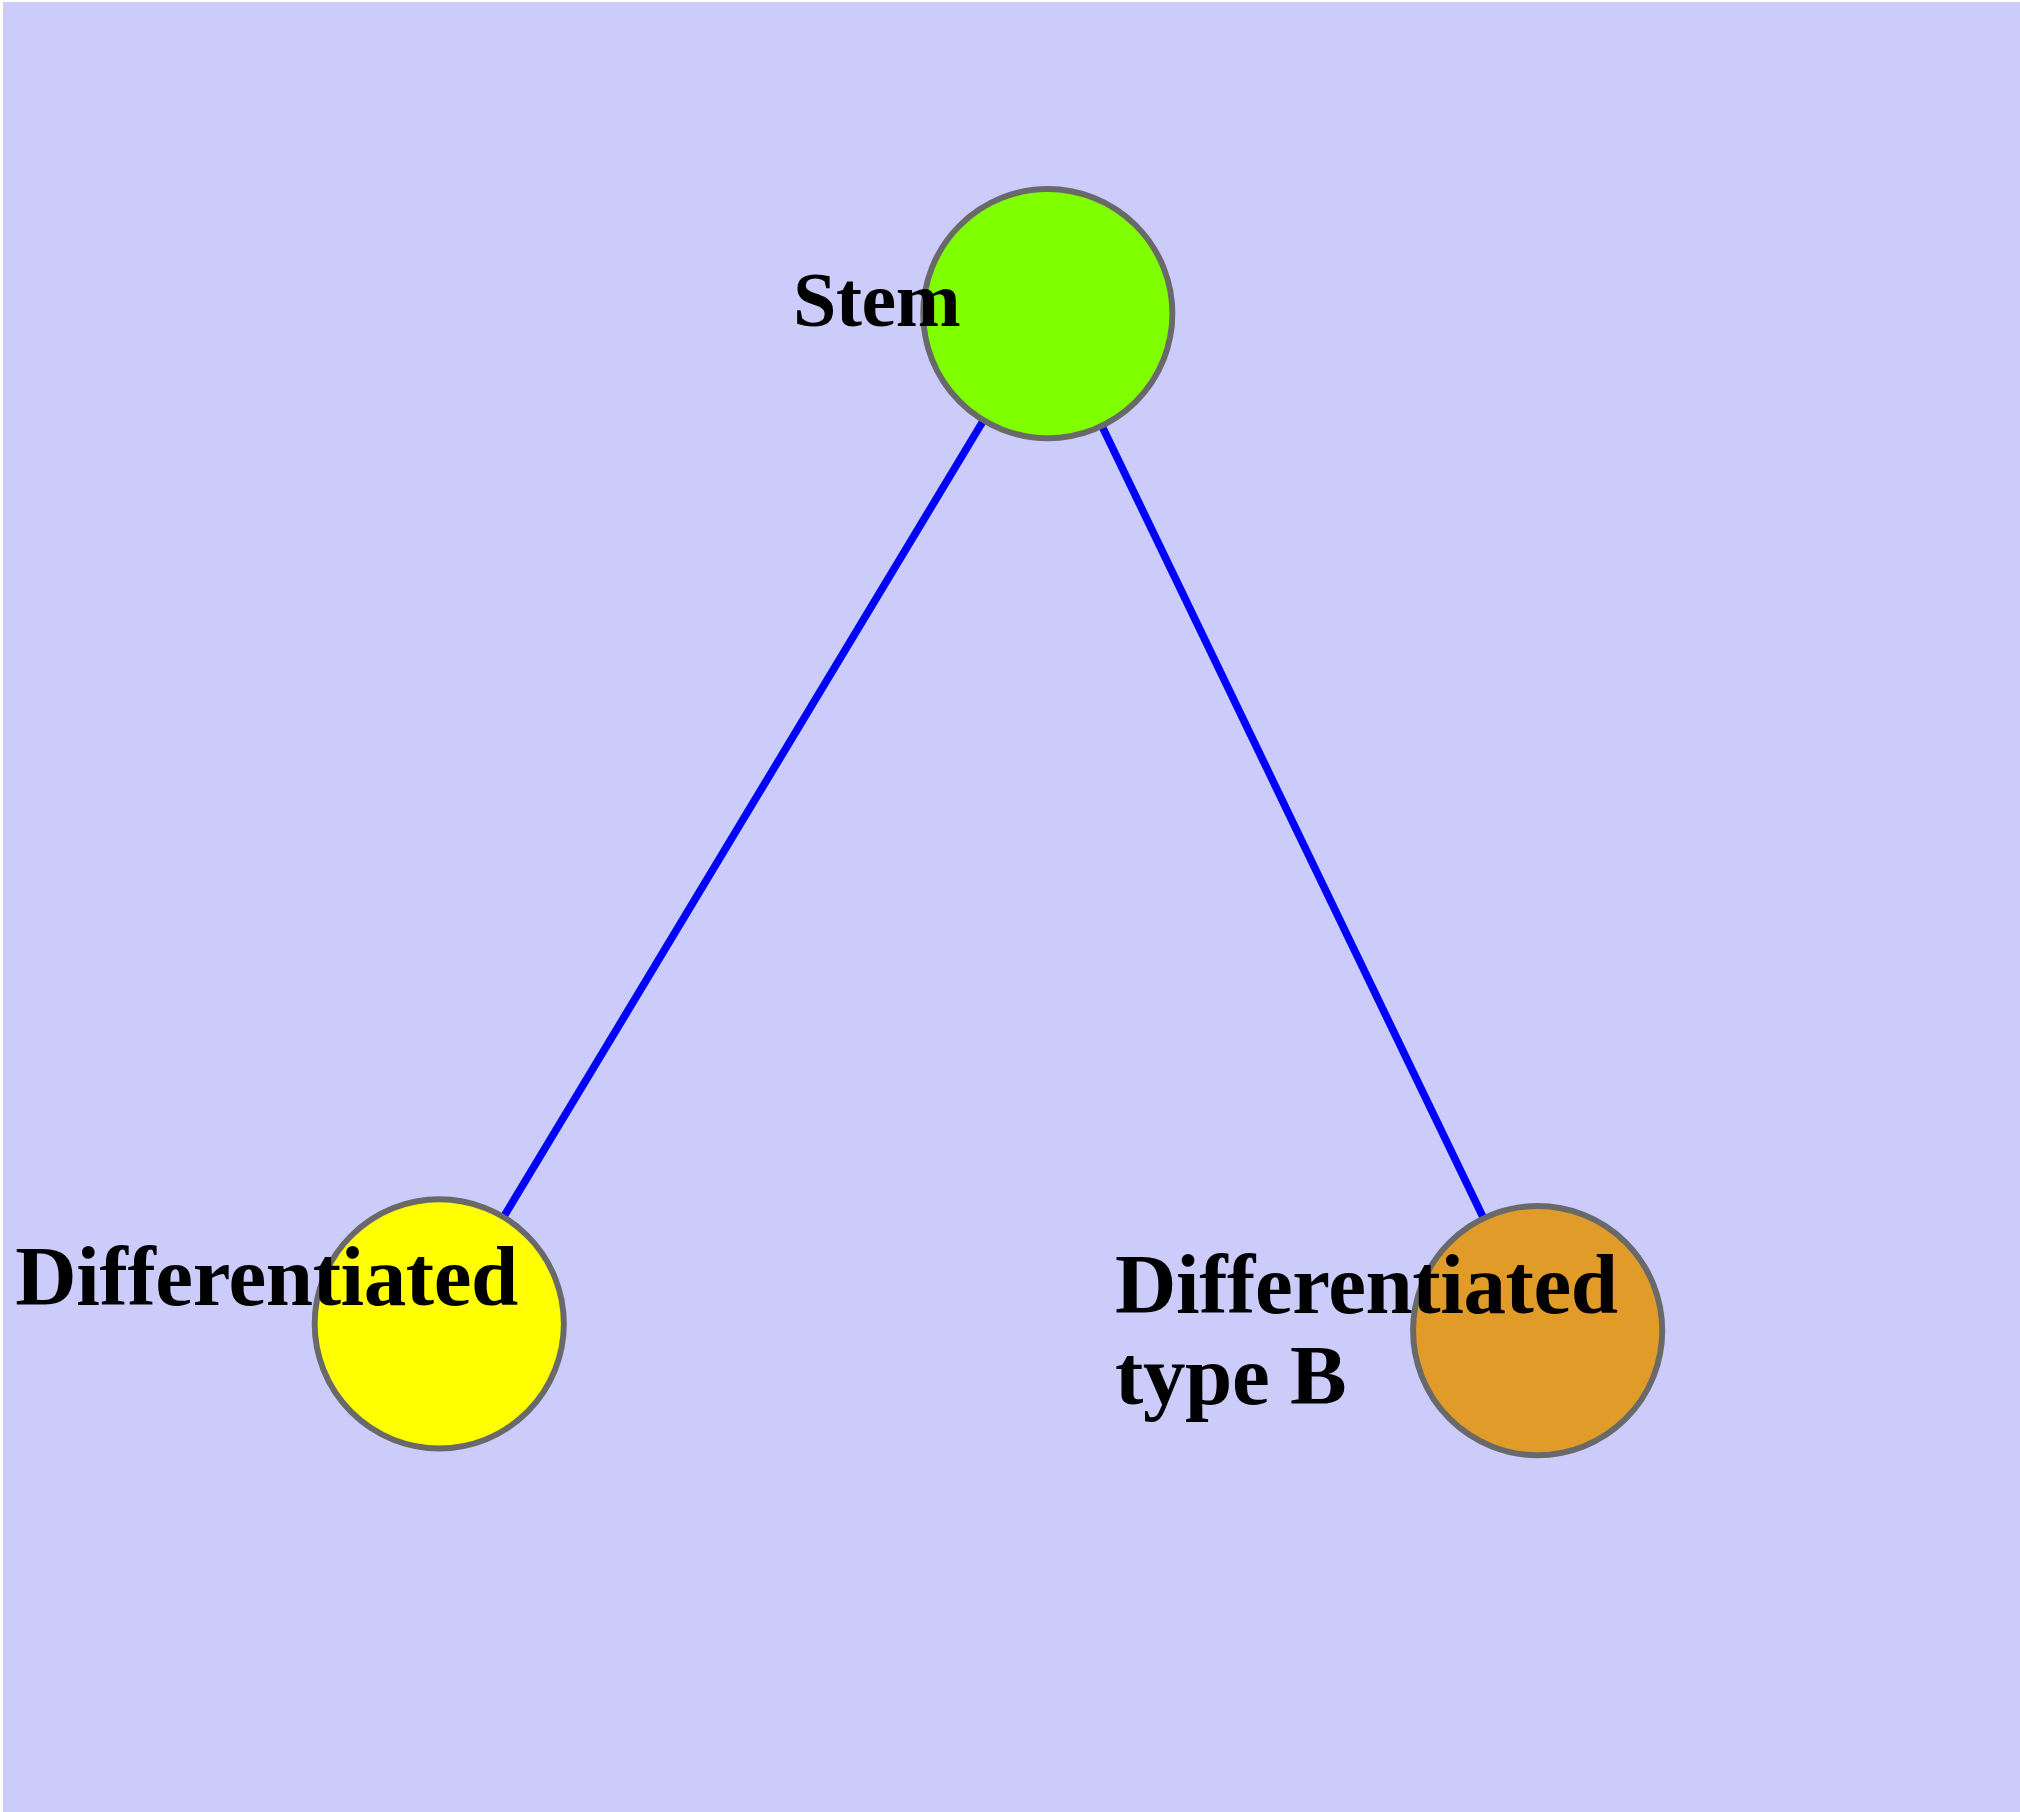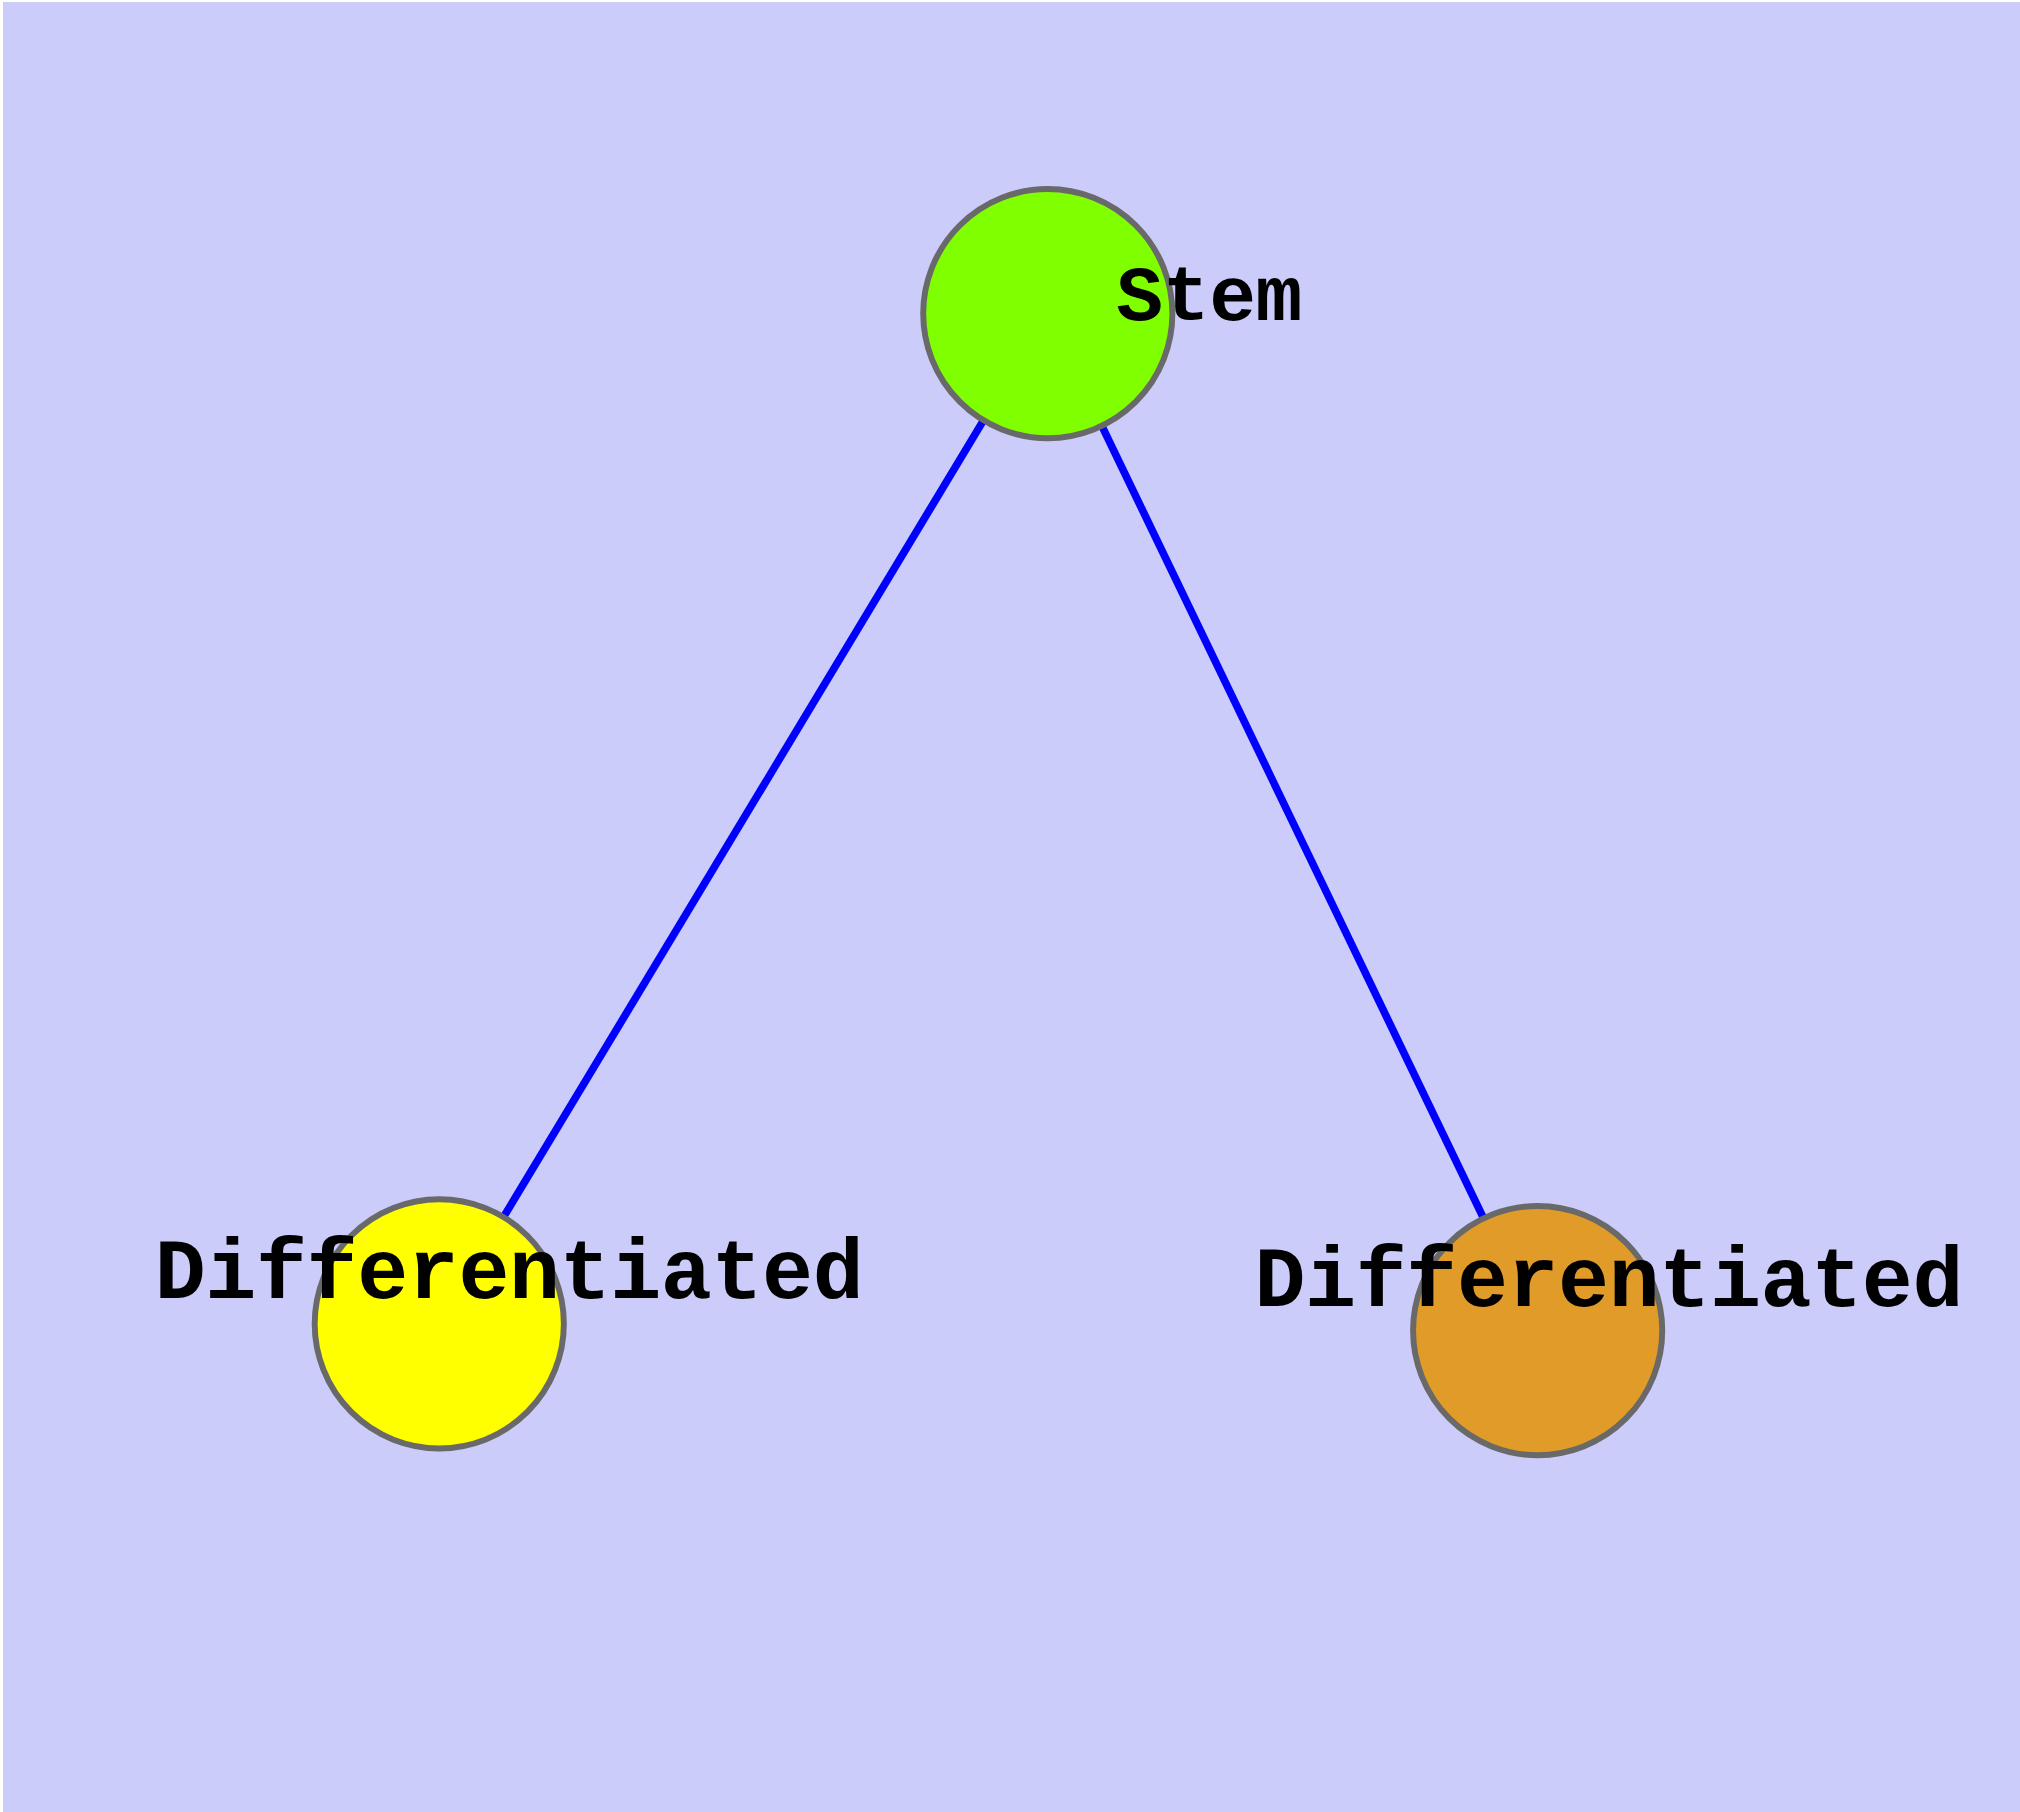--- a/index.html
+++ b/index.html
@@ -38,26 +38,26 @@
   }
   .edge-line {
     stroke: #0000ff;
     stroke-width: 9;
     stroke-linecap: butt;
   }
   .node-label {
     position: absolute;
     color: #000000;
     font-weight: bold;
-    text-align: right;
+    text-align: left;
     white-space: pre;
     line-height: 1.07;
     letter-spacing: -0.4px;
     pointer-events: none;
-    font-family: Liberation Mono, monospace;
+    font-family: Liberation Serif, serif;
   }
   #label-stem {
     font-size: 78px;
     left: 793px;
     top: 258px;
     width: 509px;
   }
   #label-diffa {
     font-size: 85px;
     left: 15.3px;
@@ -88,16 +88,16 @@
 
     <circle class="node-circle" cx="518" cy="1562" r="147" fill="#ffff00" style="stroke: rgb(105, 105, 105);"></circle>
 
     <circle class="node-circle" cx="1814" cy="1570" r="147" fill="#e09b28" style="stroke: rgb(105, 105, 105);"></circle>
   </svg>
 
   <div class="node-label" id="label-stem">Stem</div>
 
   <div class="node-label" id="label-diffa"><span>Differentiated</span><br></div>
 
-  <div class="node-label" id="label-diffb"><span>Differentiated</span><br></div>
+  <div class="node-label" id="label-diffb"><span>Differentiated</span><br><span>type B</span></div>
 
 </div>
 
 
 </body></html>

